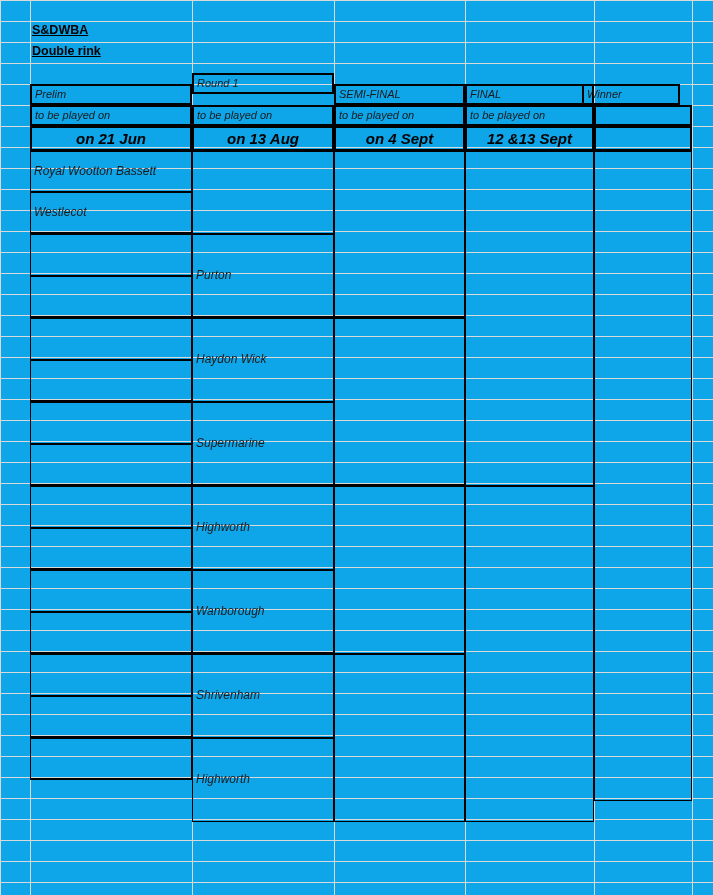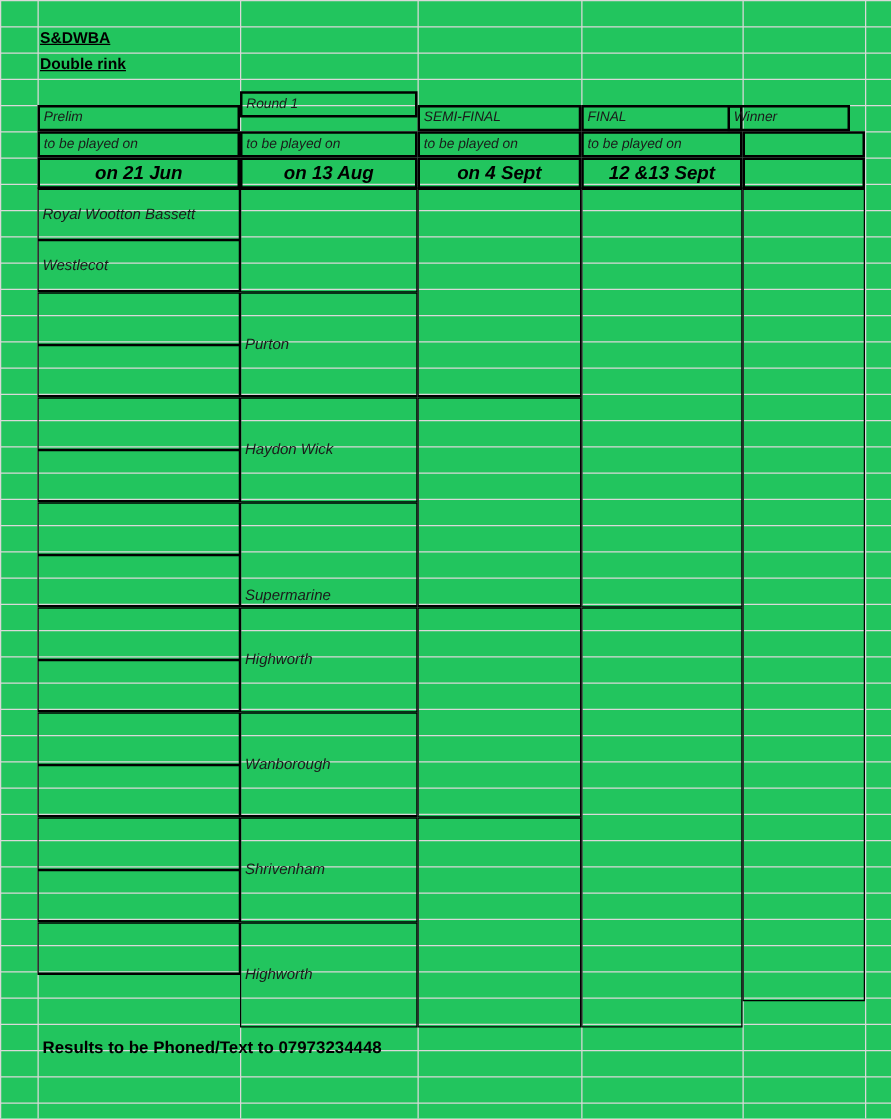--- a/index.html
+++ b/index.html
@@ -5,21 +5,21 @@
   * { box-sizing: border-box; margin: 0; padding: 0; }
   html, body {
     width: 713px; height: 895px;
     background: #ffffff;
     font-family: "Liberation Sans", sans-serif;
     overflow: hidden;
   }
   #sheet {
     position: relative;
     width: 713px; height: 895px;
-    background: #22c55e;
+    background: #0ea5e9;
   }
 
   
   .grid-h {
     position: absolute; left: 0; width: 713px; height: 1px;
     background: #d9d9d9;
   }
   .grid-v {
     position: absolute; top: 0; width: 1px; height: 895px;
     background: #d9d9d9;
@@ -247,21 +247,21 @@
       </div>
       <div class="cell box-thin vmid team t-thick" style="left: 192px; top: 150px; width: 142px; height: 84px;">
         <span class="txt "></span>
       </div>
       <div class="cell box-thin vmid team b-thick" style="left: 192px; top: 234px; width: 142px; height: 84px;">
         <span class="txt ">Purton</span>
       </div>
       <div class="cell box-thin vmid team" style="left: 192px; top: 318px; width: 142px; height: 84px;">
         <span class="txt ">Haydon Wick</span>
       </div>
-      <div class="cell box-thin vmid team b-thick" style="left: 192px; top: 402px; width: 142px; height: 84px; align-items: flex-end;">
+      <div class="cell box-thin vmid team b-thick" style="left: 192px; top: 402px; width: 142px; height: 84px;">
         <span class="txt ">Supermarine</span>
       </div>
       <div class="cell box-thin vmid team" style="left: 192px; top: 486px; width: 142px; height: 84px;">
         <span class="txt ">Highworth</span>
       </div>
       <div class="cell box-thin vmid team b-thick" style="left: 192px; top: 570px; width: 142px; height: 84px;">
         <span class="txt ">Wanborough</span>
       </div>
       <div class="cell box-thin vmid team" style="left: 192px; top: 654px; width: 142px; height: 84px;">
         <span class="txt ">Shrivenham</span>
@@ -285,15 +285,14 @@
         <span class="txt "></span>
       </div>
       <div class="cell box-thin vmid team" style="left: 465px; top: 486px; width: 129px; height: 336px;">
         <span class="txt "></span>
       </div>
       <div class="cell box-thin t-thick vmid team" style="left: 594px; top: 150px; width: 98px; height: 651px;">
         <span class="txt "></span>
       </div>
     </div>
 
-  <div class="footer-line" style="left:34px; top:830px;">Results to be Phoned/Text to 07973234448</div>
 
 </div>
 
 </body></html>

